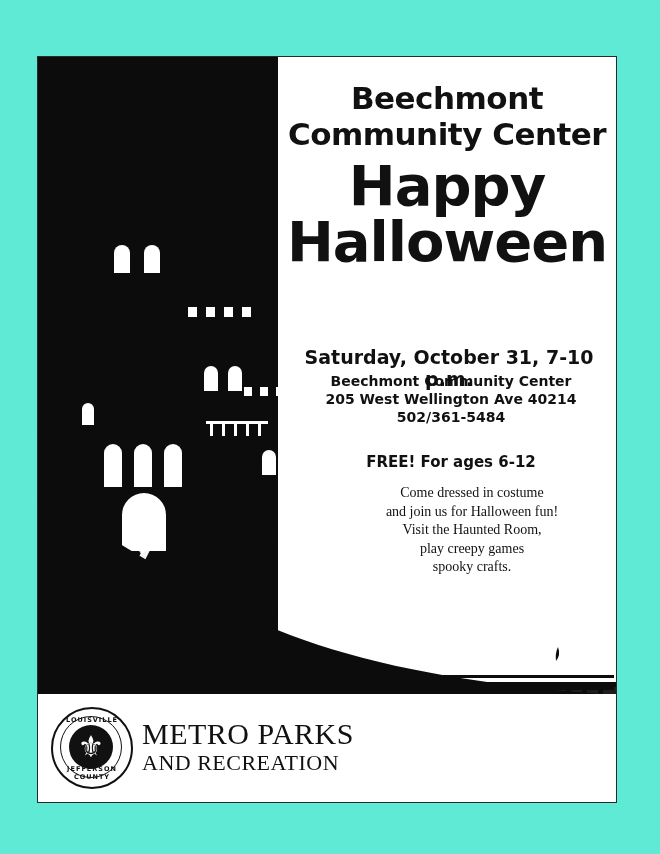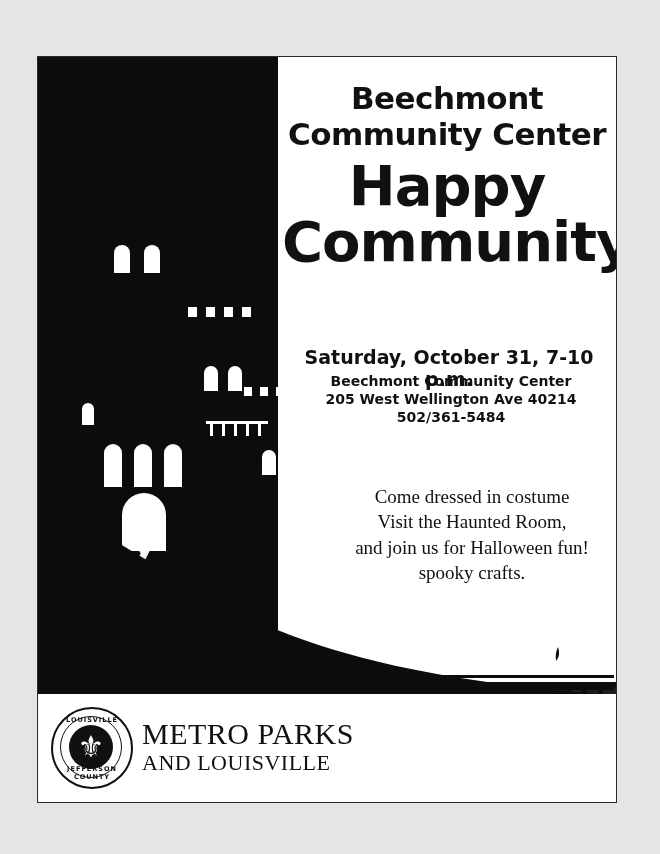--- a/index.html
+++ b/index.html
@@ -10,21 +10,21 @@
   body {
     width: 660px;
     height: 854px;
     font-family: "Liberation Sans", sans-serif;
     overflow: hidden;
   }
   #page {
     position: relative;
     width: 660px;
     height: 854px;
-    background: #e5e5e5;
+    background: #5eead4;
   }
   
   #flyer {
     position: absolute;
     left: 38px;
     top: 57px;
     width: 578px;
     height: 745px;
     background: #0c0c0c;
     overflow: hidden;
@@ -137,21 +137,21 @@
     font-size: 15px;
     color: #111;
   }
   #body-copy {
     position: absolute;
     left: 290px;
     top: 427px;
     width: 288px;
     text-align: center;
     font-family: "Liberation Serif", serif;
-    font-size: 19px;
+    font-size: 14px;
     line-height: 1.33;
     color: #111;
   }
   
   #logo-wrap {
     position: absolute;
     left: 13px;
     top: 13px;
     width: 80px;
     height: 80px;
@@ -369,47 +369,49 @@
         <rect x="560" y="192" width="5" height="18"></rect>
         <rect x="336" y="178" width="240" height="3"></rect>
         <rect x="336" y="190" width="240" height="3"></rect>
       </g>
       <path d="M520 150 q3 8 -2 14 q-1 -8 2 -14 z" fill="#0c0c0c"></path>
     </svg>
 
     <div class="title-line" id="hdr1">Beechmont</div>
     <div class="title-line" id="big1">Happy</div>
     <div class="title-line" id="hdr2">Community Center</div>
-    <div class="title-line" id="big2">Community</div>
+    <div class="title-line" id="big2">Halloween</div>
 
     <div id="datetime">Saturday, October 31, 7-10 p.m.</div>
 
     <div id="addr">
       <div>Beechmont Community Center</div>
       <div>205 West Wellington Ave  40214</div>
       <div>502/361-5484</div>
     </div>
 
+    <div id="free">FREE! For ages 6-12</div>
 
     <div id="body-copy">
       <div>Come dressed in costume</div>
+      <div>and join us for Halloween fun!</div>
       <div>Visit the Haunted Room,</div>
-      <div>and join us for Halloween fun!</div>
+      <div>play creepy games</div>
       <div>spooky crafts.</div>
     </div>
 
     <div id="bottom-panel">
       <div id="logo-wrap">
         <div class="seal">
           <div class="seal-inner"></div>
           <div class="seal-core">
             <div class="seal-fleur">⚜</div>
           </div>
           <div class="seal-top-text">LOUISVILLE</div>
           <div class="seal-bot-text">JEFFERSON COUNTY</div>
         </div>
       </div>
       <div id="metro1">METRO PARKS</div>
-      <div id="metro2">AND LOUISVILLE</div>
+      <div id="metro2">AND RECREATION</div>
     </div>
 
   </div>
 </div>
 
 </body></html>

